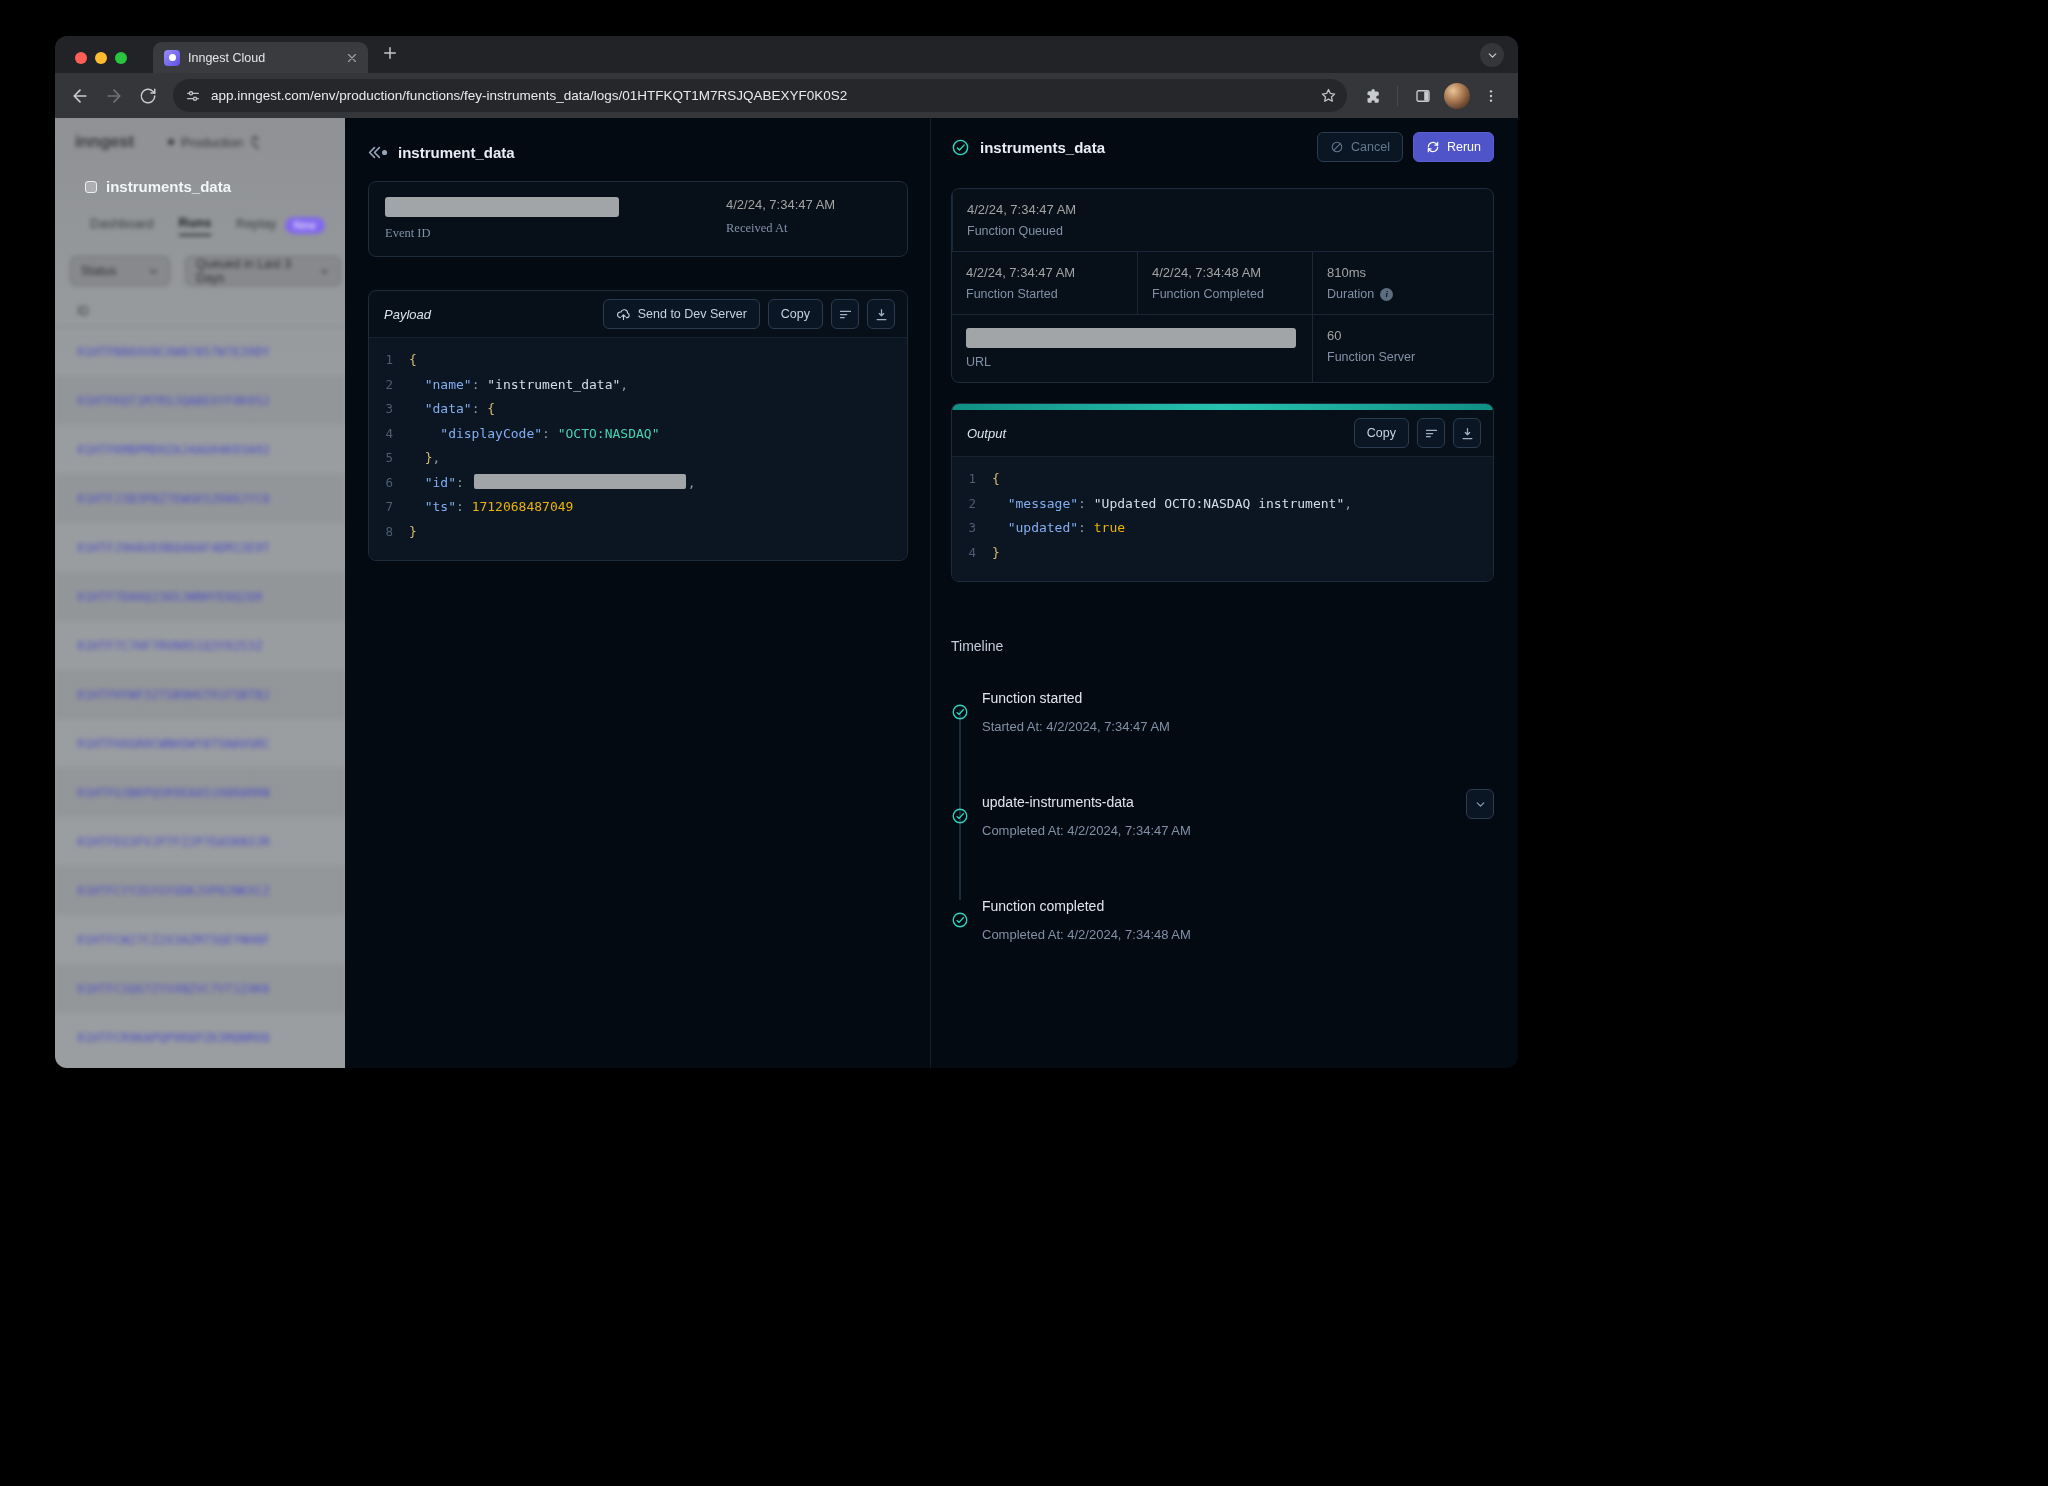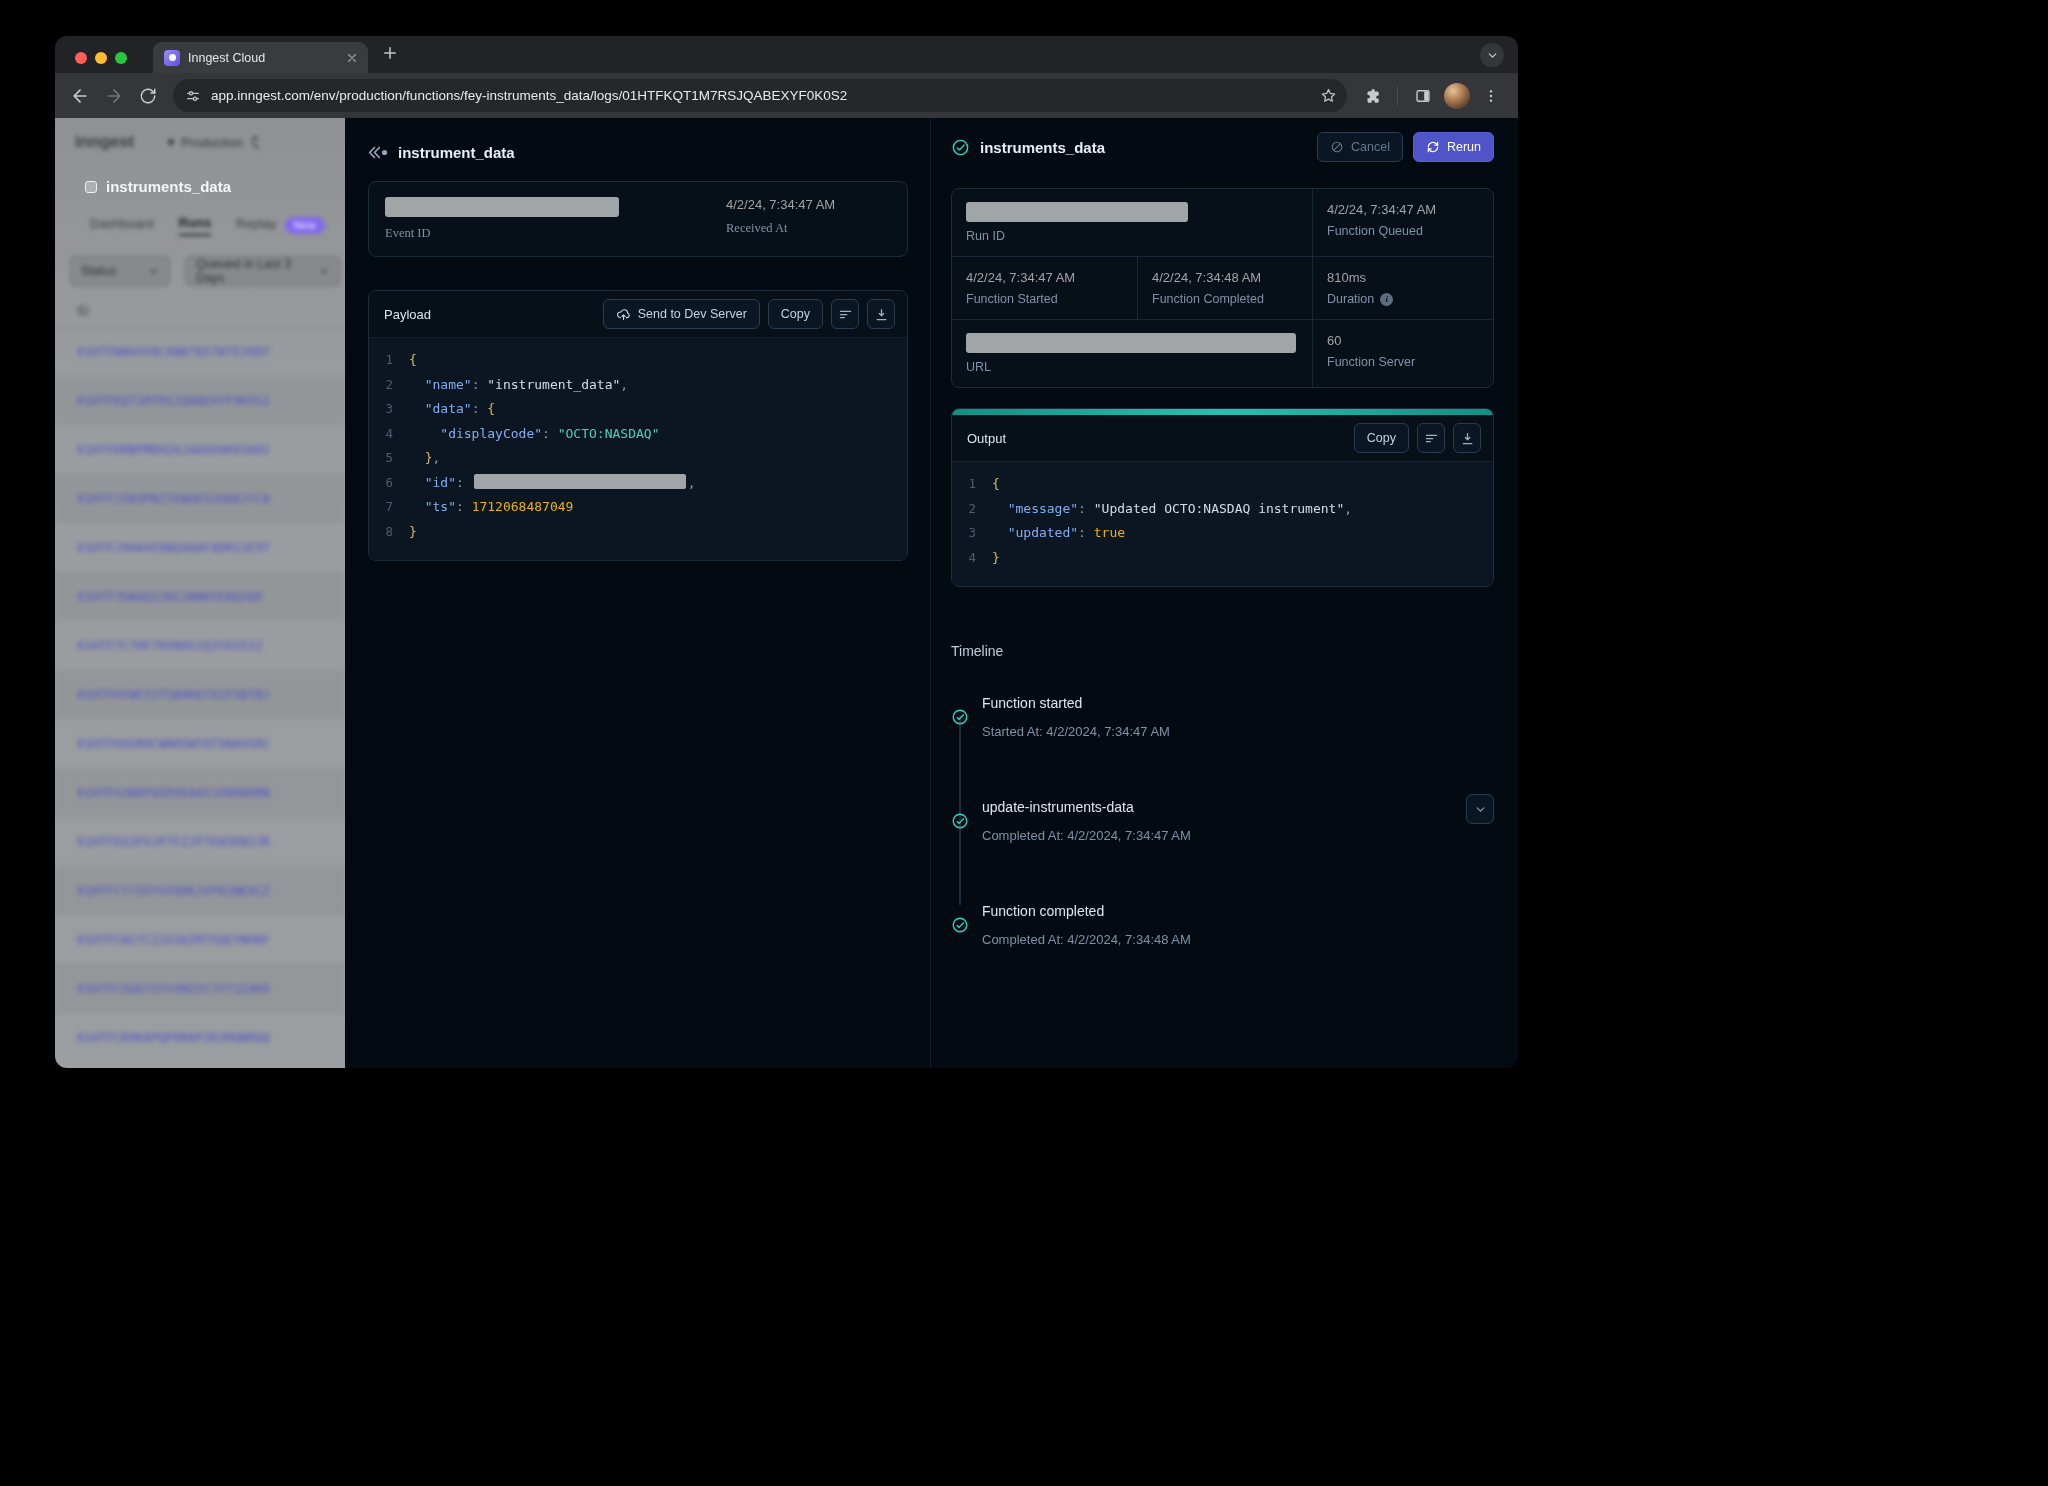--- a/index.html
+++ b/index.html
@@ -74,21 +74,21 @@
   .panel-title{font-size:15px;font-weight:600;color:#e8eef5;}
   .event-ic{color:#93a3b8;display:flex;align-items:center;}
   .event-card{margin-top:20px;padding:15px 16px;display:flex;}
   .ec-left{flex:1;}
   .ec-right{width:165px;}
   .ec-bar{width:234px;height:20px;}
   .ec-label{margin-top:9px;font-family:Liberation Serif, serif;}
   .ec-val{font-size:13px;}
   .payload-card{margin-top:33px;overflow:hidden;}
   .card-hdr{height:46px;display:flex;align-items:center;padding:0 12px 0 15px;gap:8px;}
-  .card-hdr-title{font-size:13px;color:#dbe4ee;flex:1;}
+  .card-hdr-title{font-size:13px;color:#dbe4ee;flex:1;font-style:italic;}
   .code-body{background:#0c1623;border-top:1px solid #152232;padding:10px 0 16px;}
   .code-line{display:flex;line-height:24.5px;font-family:"DejaVu Sans Mono",monospace;font-size:13px;}
   .ln{width:40px;flex:none;text-align:right;padding-right:16px;color:#4c5d72;font-size:12.5px;}
   .code{white-space:pre;}
   .tk-key{color:#82aef0;}
   .tk-str{color:#d4dde7;}
   .tk-strg{color:#46d3b4;}
   .tk-num,.tk-bool{color:#eab308;}
   .tk-brace{color:#d5b76f;}
   .tk-punc{color:#8b9cb0;}
@@ -381,24 +381,20 @@
                   <path d="M20 12a8 8 0 0 1-13.6 5.6L4 15.2"></path>
                   <path d="M4 20v-4.8h4.8"></path>
                 </svg>
               <span>Rerun</span>
             </button>
           </span>
         </div>
 
         <div class="card details-card">
           <div class="d-row">
-            <div class="d-cell span2">
-              <span class="redact d-bar-run"></span>
-              <div class="muted d-label">Run ID</div>
-            </div>
             <div class="d-cell bl">
               <div class="val">4/2/24, 7:34:47 AM</div>
               <div class="muted d-label">Function Queued</div>
             </div>
           </div>
           <div class="d-row">
             <div class="d-cell">
               <div class="val">4/2/24, 7:34:47 AM</div>
               <div class="muted d-label">Function Started</div>
             </div>

